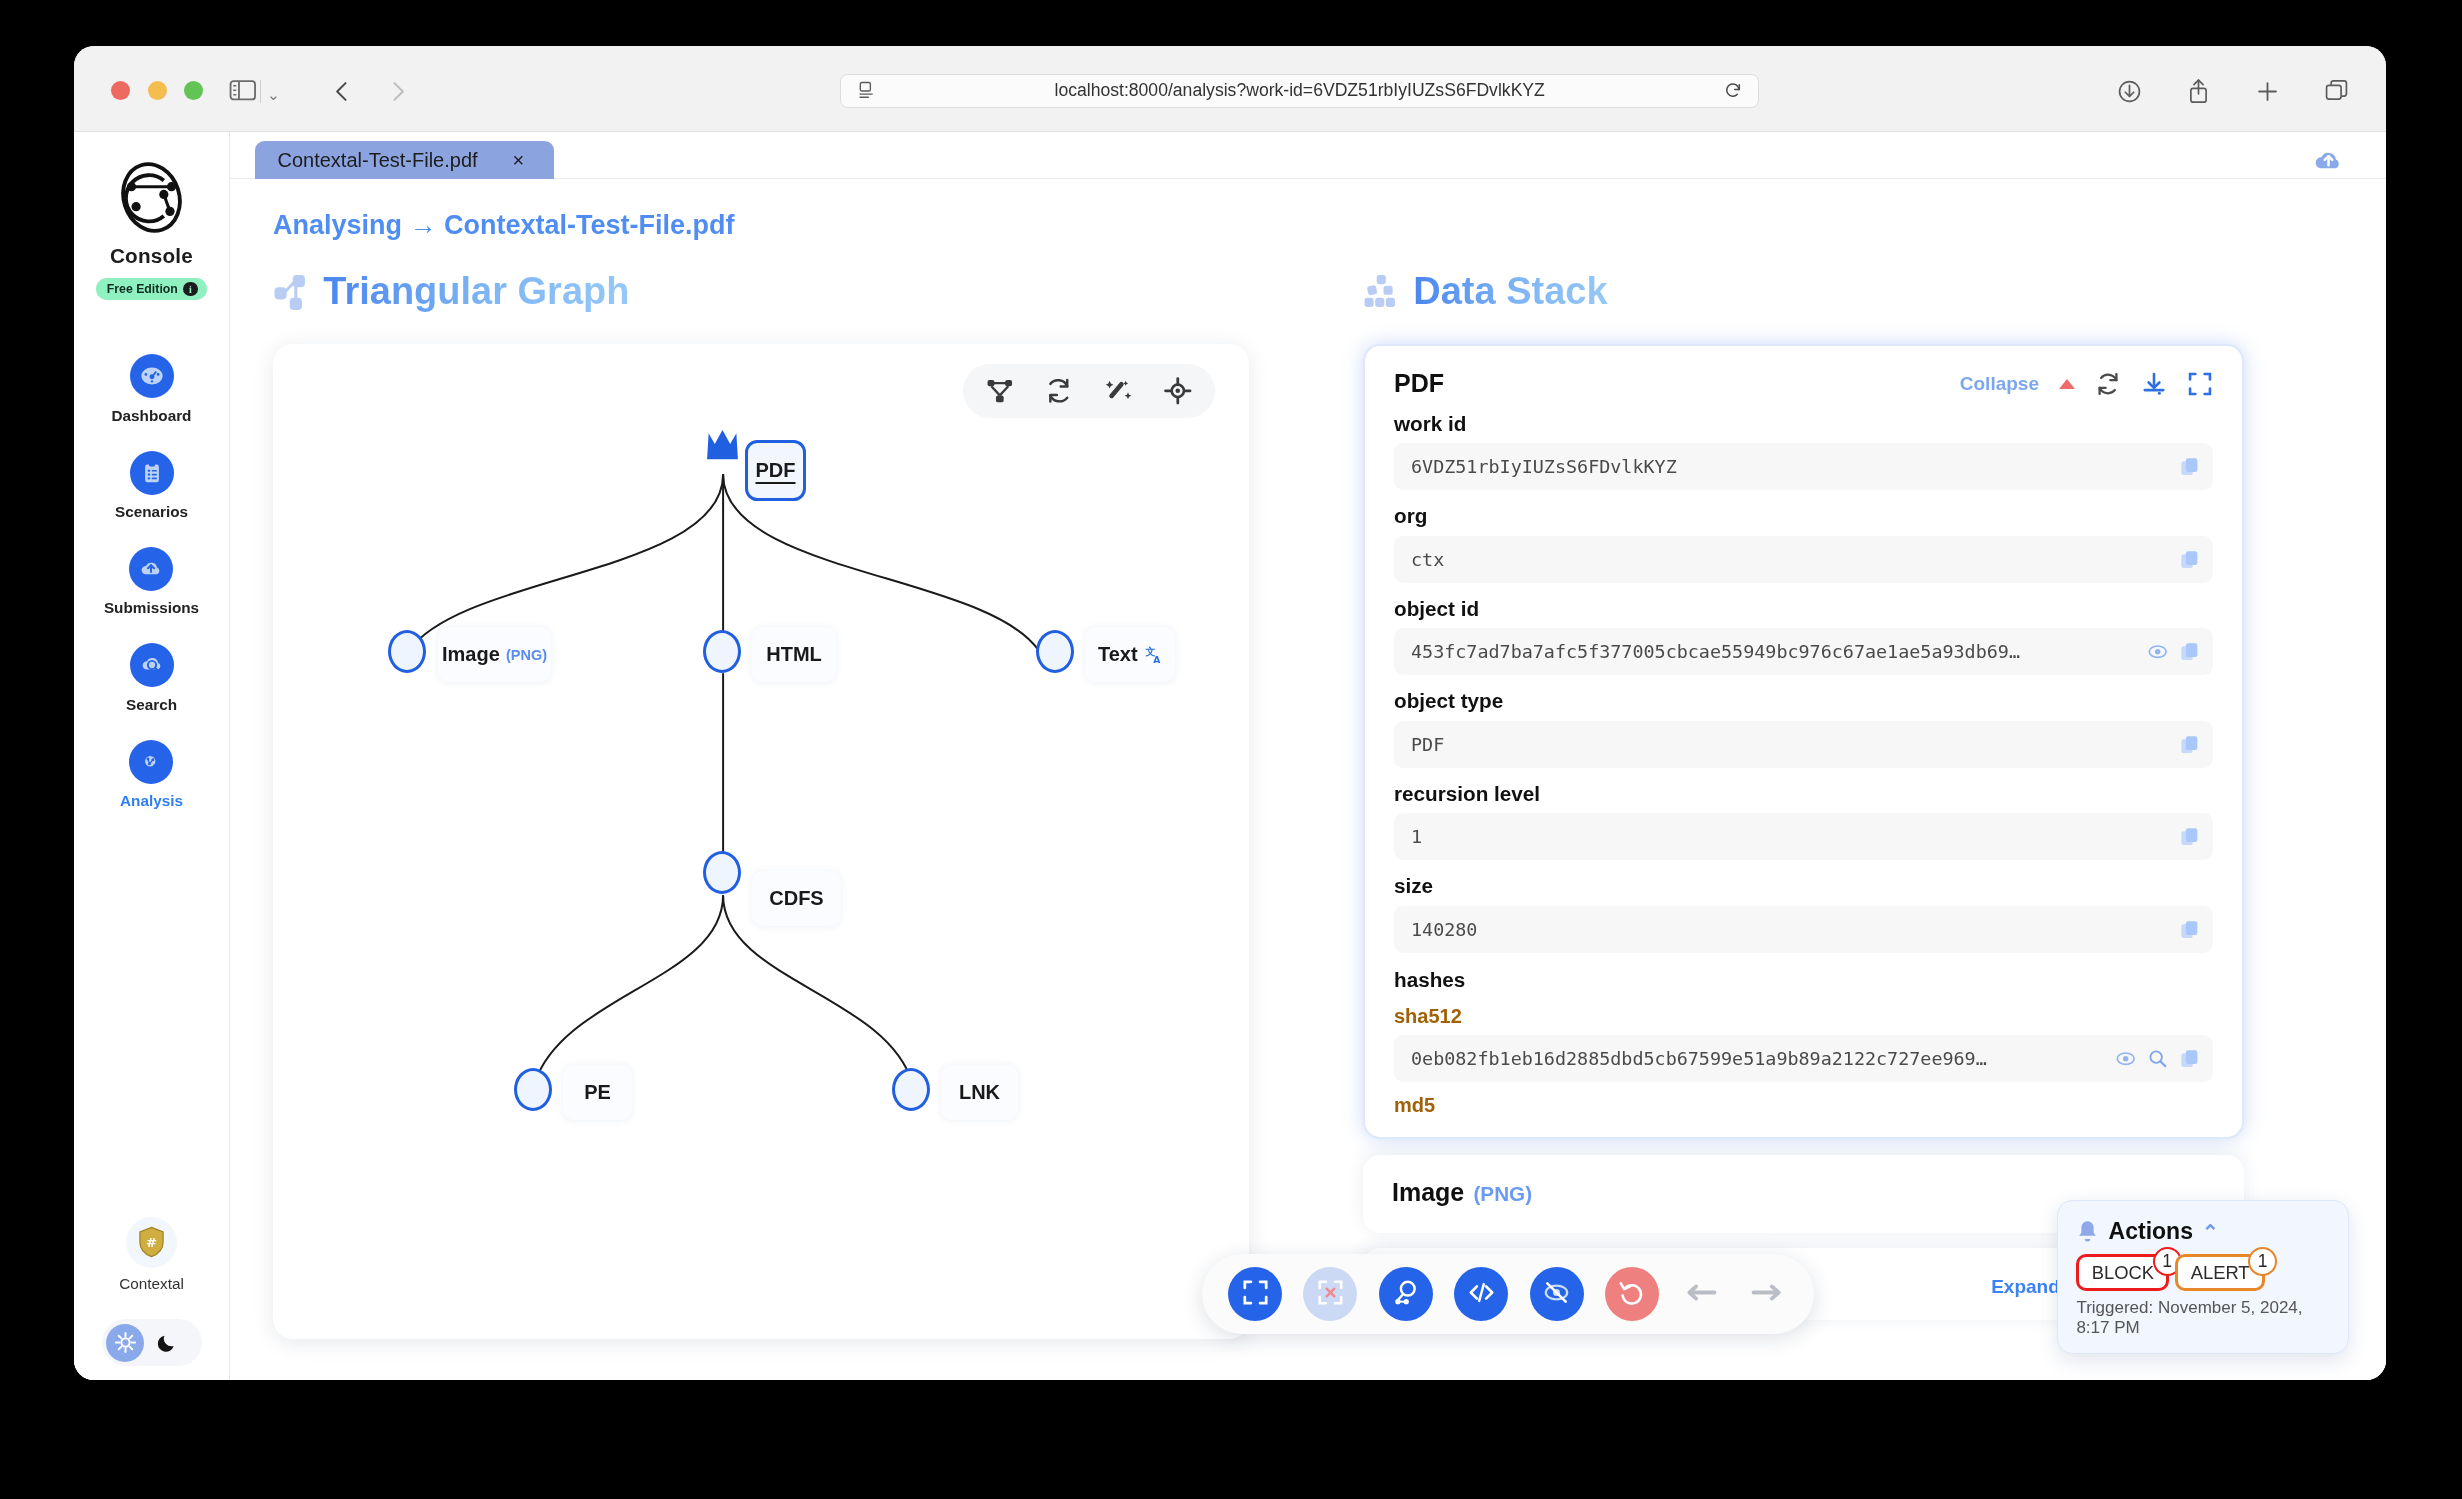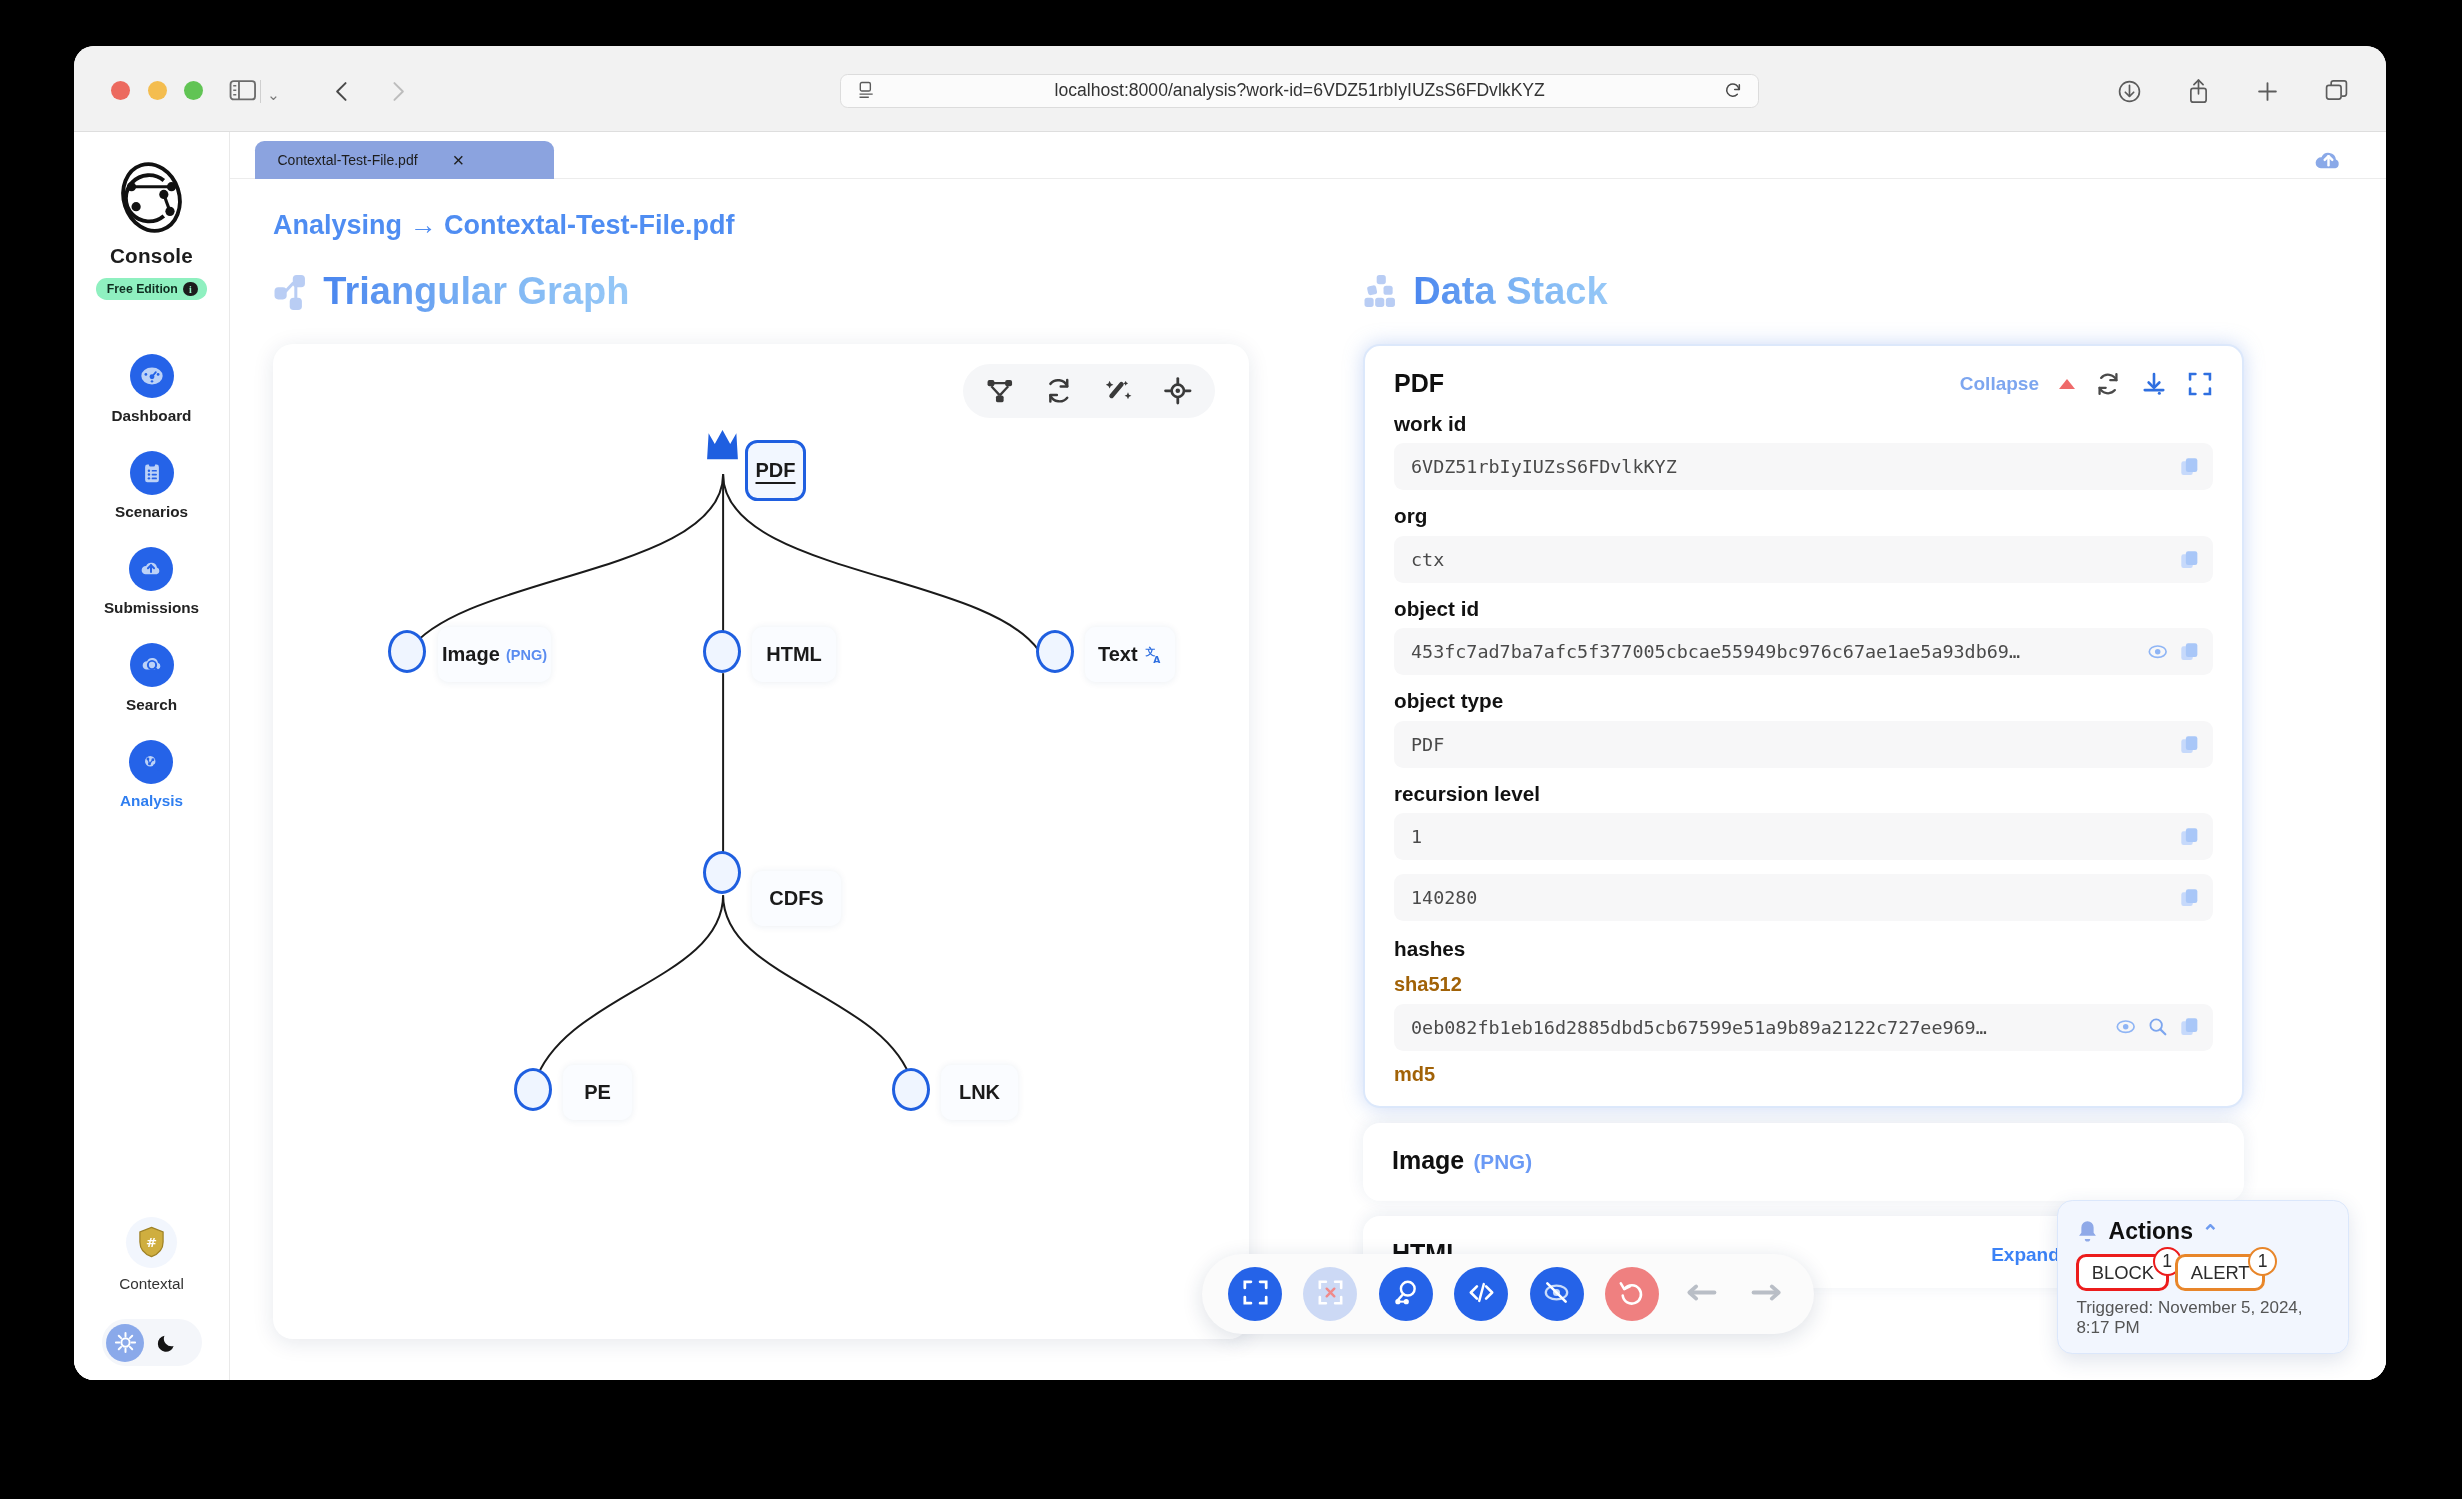--- a/index.html
+++ b/index.html
@@ -127,21 +127,21 @@
 
   .tabbar { position: relative; height: 47px; background: #fff; border-bottom: 0.8px solid #ececec; }
   .app-tab {
     position: absolute; left: 24.5px; top: 9.2px;
     height: 38px; min-width: 299px;
     background: #8ba3df;
     border-radius: 9.2px 9.2px 0 0;
     display: flex; align-items: center; gap: 35px;
     padding: 0 20px 0 23px;
   }
-  .app-tab .tabname { font-size: 14px; color: #1d1d1d; font-weight: 400; }
+  .app-tab .tabname { font-size: 20px; color: #1d1d1d; font-weight: 400; }
   .app-tab .tabclose { font-size: 20px; color: #1d1d1d; font-weight: 400; cursor: pointer; }
   .cloud-up { position: absolute; right: 40px; top: 12.3px; width: 35px; height: 31px; }
 
   .breadcrumb {
     margin: 31px 0 0 43px;
     font-size: 27px; font-weight: 700; color: #4f8df2;
   }
 
   .panels { display: flex; margin-top: 29px; }
   .panel-left { width: 1072px; flex: none; padding-left: 43px; position: relative; }
@@ -764,20 +764,21 @@
                         <svg viewBox="0 0 28 28">
                             <rect x="3" y="7" width="15" height="18" rx="3" fill="#c6d9fb"></rect>
                             <rect x="9" y="3" width="15" height="18" rx="3" fill="#a9c7f8"></rect>
                           </svg>
                       </span>
                     </span>
                   </div>
                 </div>
 
                 <div class="field">
+                  <div class="field-label">size</div>
                   <div class="field-box">
                     <span class="field-val">140280</span>
                     <span class="field-icons">
                       <span class="mini-ico">
                         <svg viewBox="0 0 28 28">
                             <rect x="3" y="7" width="15" height="18" rx="3" fill="#c6d9fb"></rect>
                             <rect x="9" y="3" width="15" height="18" rx="3" fill="#a9c7f8"></rect>
                           </svg>
                       </span>
                     </span>

